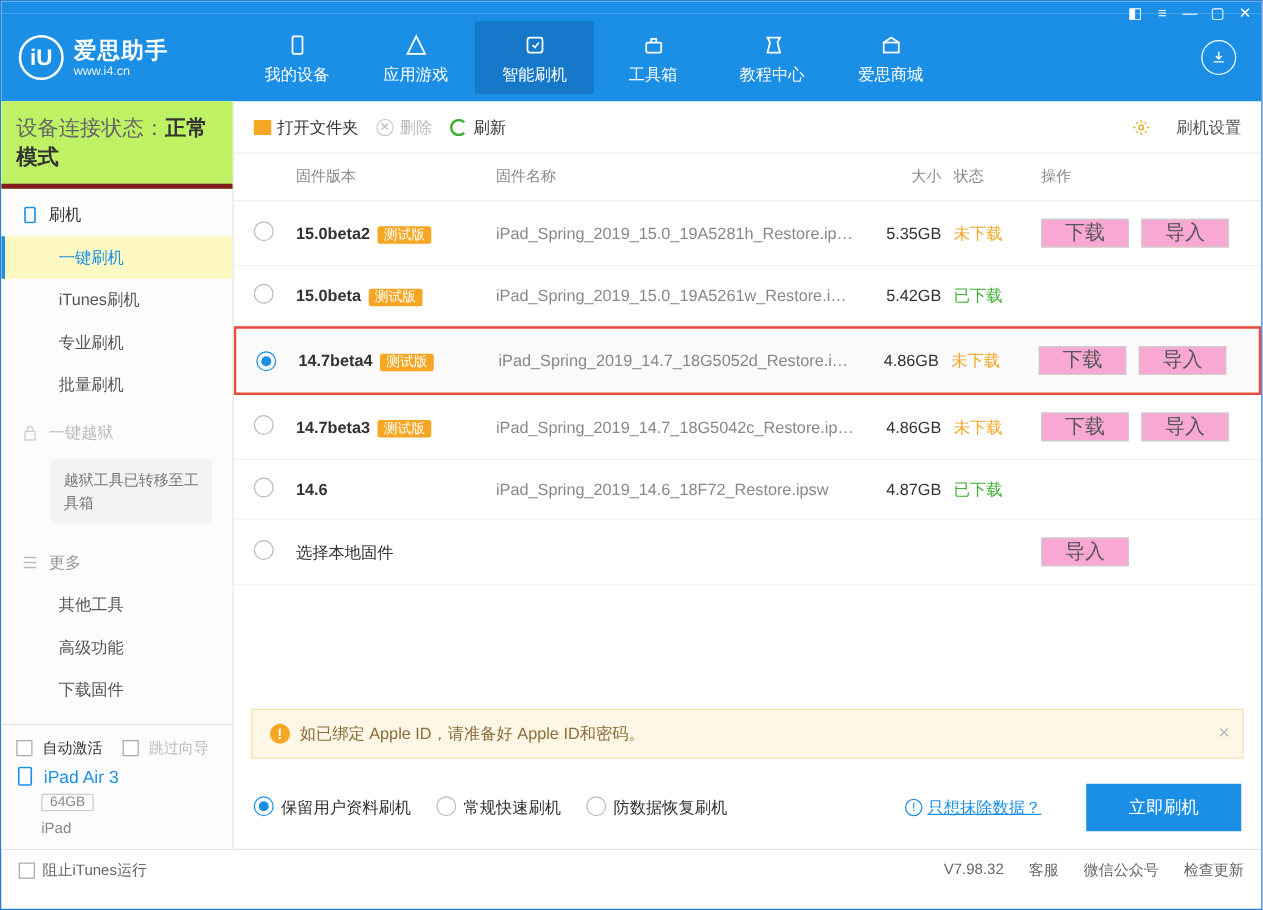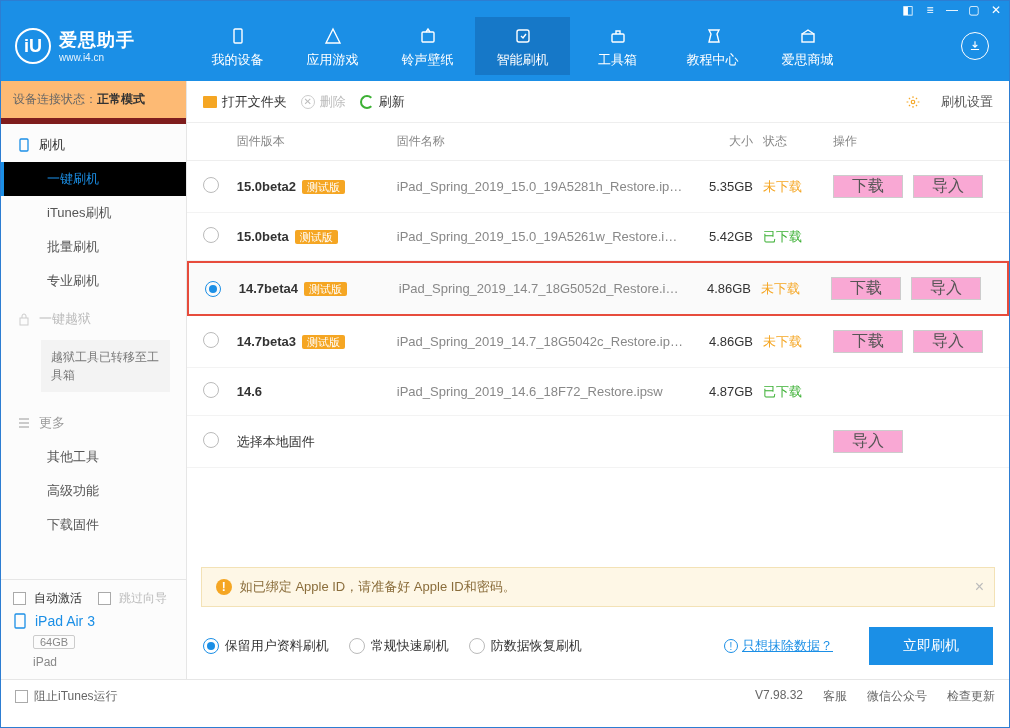--- a/index.html
+++ b/index.html
@@ -17,25 +17,25 @@
 .nav { display: flex; flex: 1; }
 .nav-item { width: 95px; text-align: center; padding: 8px 0 6px; cursor: pointer; font-size: 13px; }
 .nav-item.active { background: #1678c8; }
 .nav-icon { height: 22px; display: flex; align-items: center; justify-content: center; margin-bottom: 4px; }
 .nav-icon svg { width: 20px; height: 20px; fill: none; stroke: #fff; stroke-width: 1.4; }
 .header-right { width: 40px; display: flex; justify-content: center; }
 .dl-circle { width: 28px; height: 28px; border: 1.5px solid #fff; border-radius: 50%; display: flex; align-items: center; justify-content: center; }
 
 .body-row { display: flex; height: 598px; }
 .sidebar { width: 195px; border-right: 1px solid #e6e6e6; background: #fcfcfc; display: flex; flex-direction: column; }
-.conn-status { padding: 10px 12px; border-bottom: 6px solid #7f1d1d; font-size: 12px; color: #666; background: #fdba74; }
+.conn-status { padding: 10px 12px; border-bottom: 4px solid #7f1d1d; font-size: 17px; color: #666; background: #bef264; }
 .conn-status b { color: #333; }
 .side-section-head { display: flex; align-items: center; gap: 8px; padding: 12px 16px 8px; color: #333; font-size: 13px; }
 .side-item { padding: 8px 16px 8px 46px; color: #555; cursor: pointer; font-size: 13px; }
-.side-item.active { background: #000000; color: #1b8fe6; border-left: 3px solid #1b8fe6; padding-left: 43px; }
+.side-item.active { background: #fef9c3; color: #1b8fe6; border-left: 3px solid #1b8fe6; padding-left: 43px; }
 .side-note { margin: 4px 16px 10px 40px; background: #f3f3f3; padding: 8px 10px; font-size: 12px; color: #777; line-height: 1.5; }
 
 .sidebar-footer { margin-top: auto; border-top: 1px solid #e6e6e6; padding: 10px 12px; font-size: 12px; }
 .sf-row { display: flex; align-items: center; gap: 8px; margin-bottom: 6px; }
 .chk { width: 13px; height: 13px; border: 1px solid #aaa; background: #fff; display: inline-block; }
 .device-name { color: #1b8fe6; font-weight: normal; font-size: 14px; }
 .badge { border: 1px solid #ccc; padding: 0 6px; font-size: 11px; color: #888; border-radius: 2px; }
 
 .main { flex: 1; display: flex; flex-direction: column; }
 .toolbar { height: 42px; display: flex; align-items: center; padding: 0 16px; gap: 14px; border-bottom: 1px solid #eee; font-size: 13px; }
@@ -64,21 +64,21 @@
 .fname { color: #888; }
 .st-orange { color: #f5a623; }
 .st-green { color: #3cb034; }
 .btn { border: 1px solid #ccc; background: #f9a8d4; padding: 0 18px; font-size: 16px; cursor: pointer; color: #555; }
 
 .alert-bar { background: #fef7e6; border: 1px solid #f3e2b6; padding: 10px 14px; margin: 10px 14px 0; display: flex; align-items: center; gap: 8px; color: #8a6d3b; font-size: 13px; position: relative; }
 .alert-bar .close { position: absolute; right: 10px; color: #bbb; cursor: pointer; font-size: 16px; }
 .warn-icon { width: 16px; height: 16px; background: #f5a623; border-radius: 50%; color: #fff; display: flex; align-items: center; justify-content: center; font-size: 12px; font-weight: bold; }
 
 .action-bar { display: flex; align-items: center; padding: 14px 16px; gap: 20px; margin-top: 6px; }
-.radio-opt { display: flex; align-items: center; gap: 6px; font-size: 13px; cursor: pointer; }
+.radio-opt { display: flex; gap: 6px; font-size: 13px; cursor: pointer; }
 .link-blue { color: #1b8fe6; cursor: pointer; margin-left: auto; display: flex; align-items: center; gap: 4px; }
 .primary-btn { background: #1b8fe6; color: #fff; border: none; padding: 10px 34px; font-size: 14px; cursor: pointer; margin-left: 16px; }
 
 .statusbar { height: 34px; border-top: 1px solid #e6e6e6; display: flex; align-items: center; padding: 0 14px; font-size: 12px; color: #666; }
 .statusbar .right { margin-left: auto; display: flex; gap: 20px; }
 </style>
 </head>
 <body>
 
 <div class="titlebar">
@@ -109,29 +109,20 @@
         <div>我的设备</div>
       </div>
       <div class="nav-item">
         <div class="nav-icon">
           <svg viewBox="0 0 20 20">
             <path d="M10 3l7 14H3z"></path>
           </svg>
         </div>
         <div>应用游戏</div>
       </div>
-      <div class="nav-item">
-        <div class="nav-icon">
-          <svg viewBox="0 0 20 20">
-            <rect x="4" y="6" width="12" height="10" rx="1"></rect>
-            <path d="M8 6l2-3 2 3"></path>
-          </svg>
-        </div>
-        <div>铃声壁纸</div>
-      </div>
       <div class="nav-item active">
         <div class="nav-icon">
           <svg viewBox="0 0 20 20">
             <rect x="4" y="4" width="12" height="12" rx="2"></rect>
             <path d="M8 10l2 2 3-4"></path>
           </svg>
         </div>
         <div>智能刷机</div>
       </div>
       <div class="nav-item">
@@ -178,22 +169,22 @@
 
     <div class="side-section-head">
       <svg width="14" height="14">
           <rect x="3" y="1" width="8" height="12" rx="1" fill="none" stroke="#1b8fe6" stroke-width="1.3"></rect>
         </svg>
       <span>刷机</span>
     </div>
     <div id="flash-items">
         <div class="side-item active">一键刷机</div>
         <div class="side-item">iTunes刷机</div>
+        <div class="side-item">专业刷机</div>
         <div class="side-item">批量刷机</div>
-        <div class="side-item">专业刷机</div>
       </div>
 
     <div class="side-section-head" style="color:#bbb">
       <svg width="14" height="14">
           <rect x="3" y="6" width="8" height="7" fill="none" stroke="#ccc"></rect>
           <path d="M5 6V4a2 2 0 014 0v2" fill="none" stroke="#ccc"></path>
         </svg>
       <span>一键越狱</span>
     </div>
     <div class="side-note">越狱工具已转移至工具箱</div>

